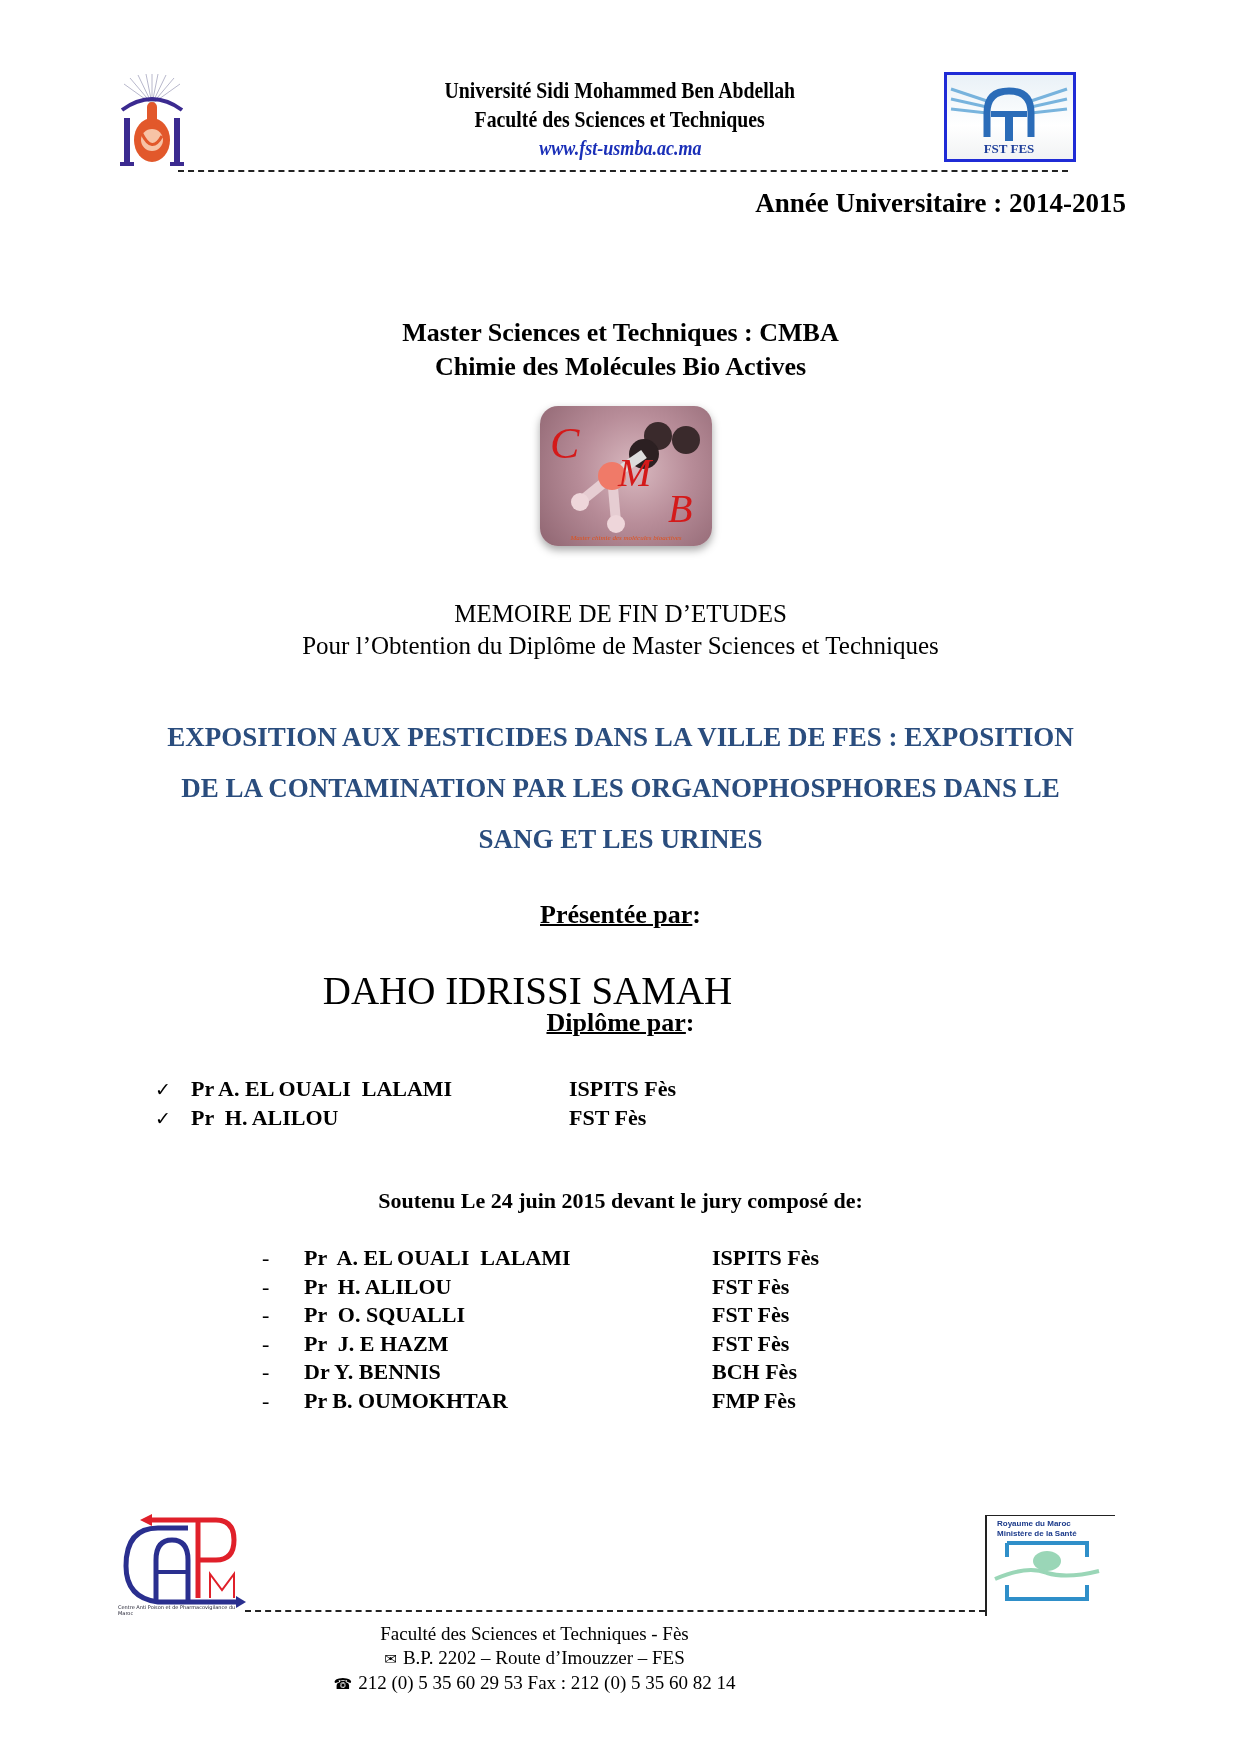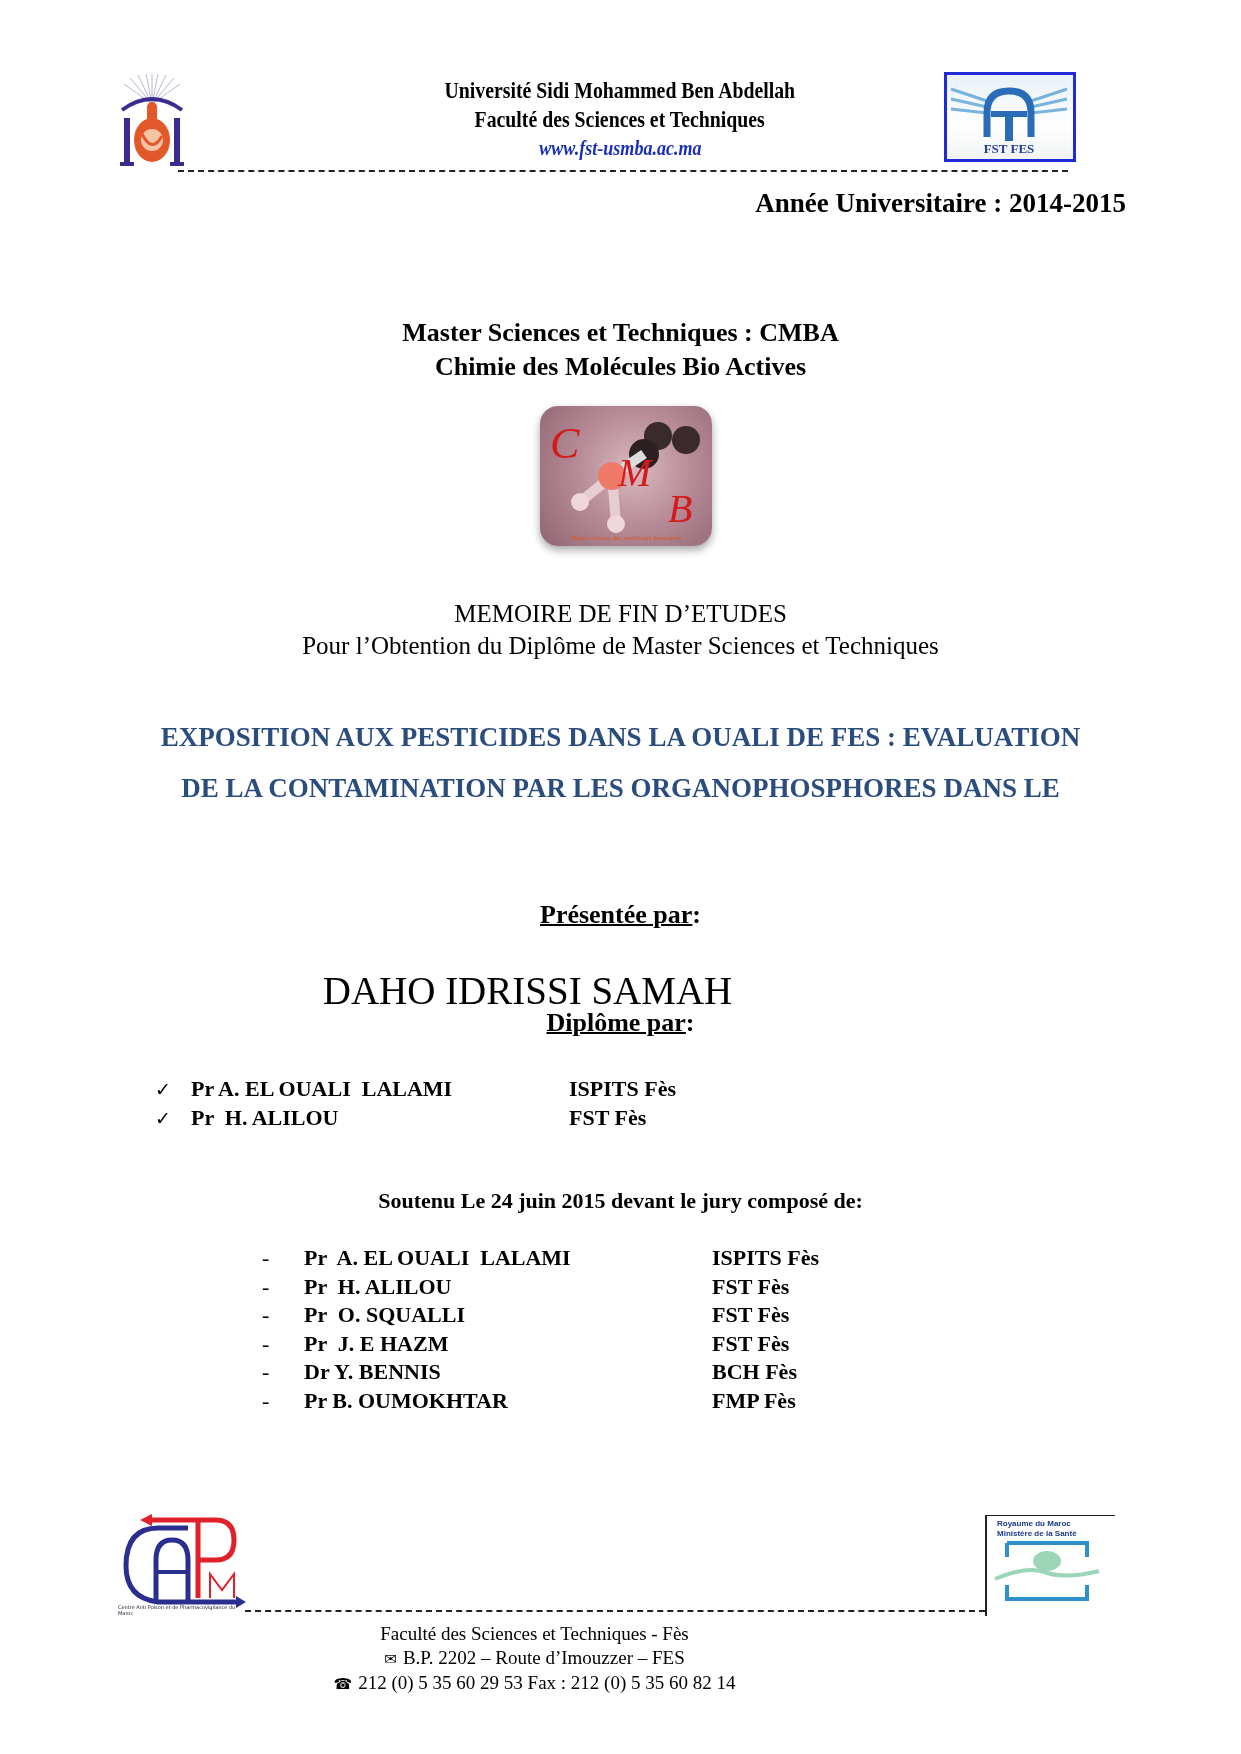--- a/index.html
+++ b/index.html
@@ -128,22 +128,23 @@
     <text x="78" y="80" font-family="Liberation Serif, serif" font-style="italic" font-size="40" fill="#d41a1a">M</text>
     <text x="128" y="116" font-family="Liberation Serif, serif" font-style="italic" font-size="40" fill="#d41a1a">B</text>
     <text x="86" y="134" text-anchor="middle" font-family="Liberation Serif, serif" font-style="italic" font-size="7" fill="#e0501a">Master chimie des molécules bioactives</text>
   </svg>
 </div>
 
 <div class="abs memoire center">MEMOIRE DE FIN D’ETUDES</div>
 <div class="abs pour center">Pour l’Obtention du Diplôme de Master Sciences et Techniques</div>
 
 <div class="abs theme center">
-  <div>EXPOSITION AUX PESTICIDES DANS LA OUALI DE FES : EVALUATION</div>
+  <div>EXPOSITION AUX PESTICIDES DANS LA VILLE DE FES : EXPOSITION</div>
   <div>DE LA CONTAMINATION PAR LES ORGANOPHOSPHORES DANS LE</div>
+  <div>SANG ET LES URINES</div>
 </div>
 
 <div class="abs presentee center">
   <u>Présentée par</u><span>:</span>
 </div>
 <div class="abs student center">DAHO IDRISSI SAMAH</div>
 <div class="abs encadre center">
   <u>Diplôme par</u><span>:</span>
 </div>
 

